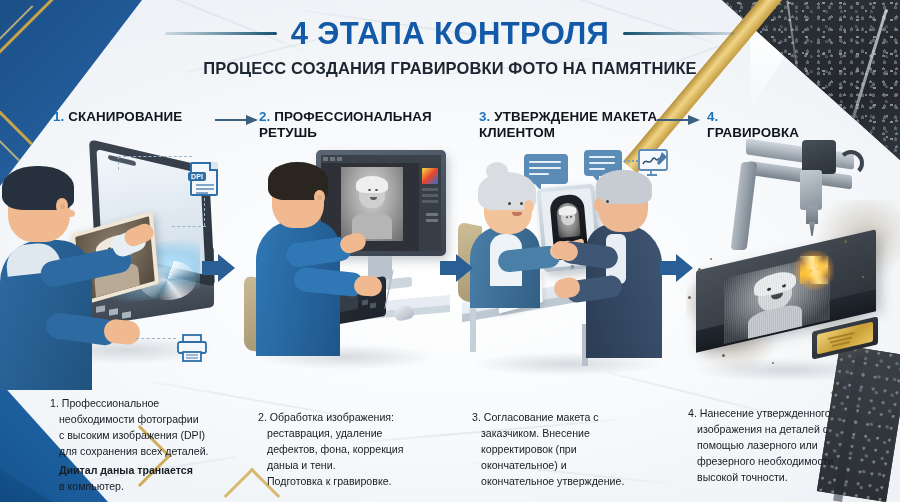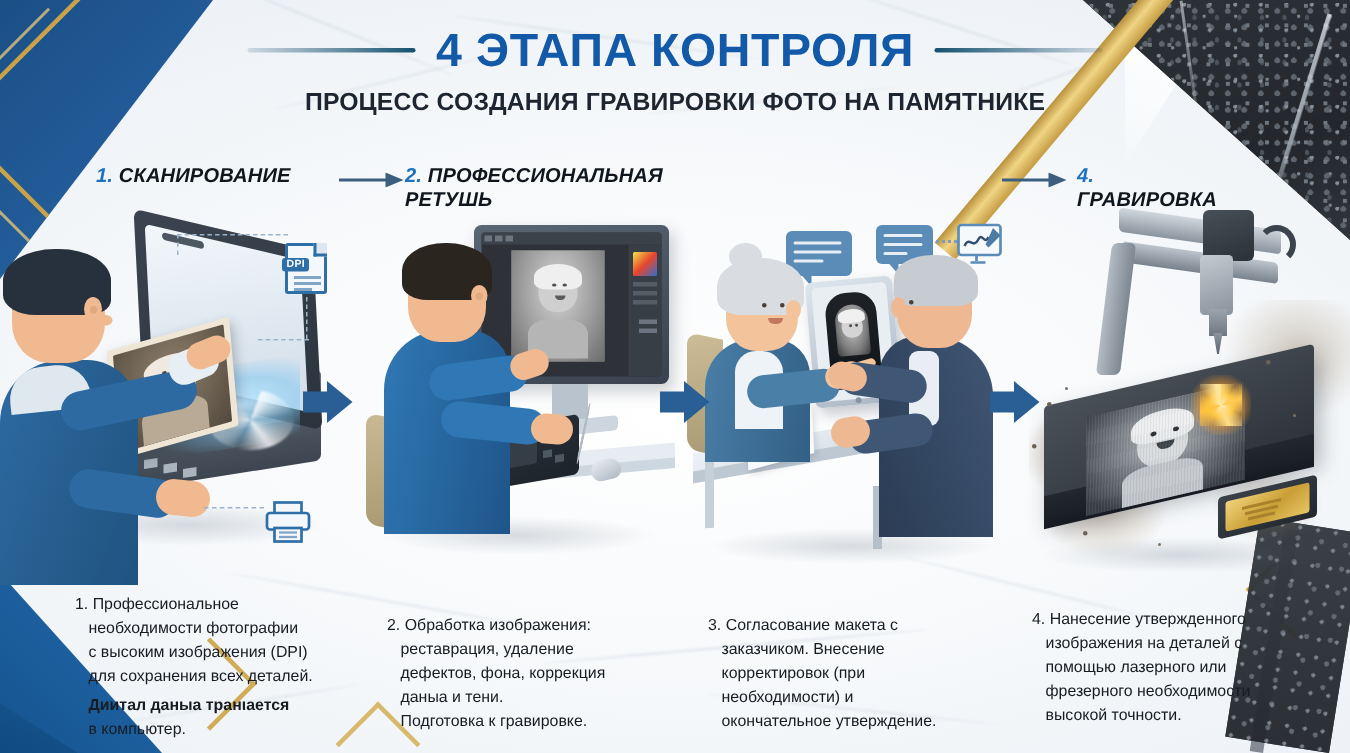--- a/index.html
+++ b/index.html
@@ -126,21 +126,21 @@
   h1 {
     font-size:31px; letter-spacing:.4px; color:#1259a8;
     font-weight:bold; white-space:nowrap; line-height:1;
   }
   .subtitle {
     margin-top:10px; font-size:16.5px; color:#1d2630;
     letter-spacing:.1px; font-weight:bold;
   }
 
   
-  .steps { position:absolute; left:16px; top:104px; width:760px; height:44px;font-style:italic; }
+  .steps { position:absolute; left:5px; top:104px; width:760px; height:44px; }
   .step-head { position:absolute; font-size:13.4px; font-weight:bold; color:#10161d;
                line-height:1.22; letter-spacing:.1px; }
   .step-head .num { color:#1d72bd; }
   .sh1 { left:48px;  top:5px; }
   .sh2 { left:254px; top:5px; width:190px; }
   .sh3 { left:474px; top:5px; width:188px; }
   .sh4 { left:702px; top:5px; }
   .head-arrow { position:absolute; top:11px; width:44px; height:10px; }
   .head-arrow svg { display:block; }
   .ha1 { left:210px; }
@@ -258,20 +258,24 @@
     </div>
     <div class="head-arrow ha1">
       <svg width="44" height="10" viewBox="0 0 44 10">
           <path d="M0 5h33" stroke="#3c5f80" stroke-width="2" fill="none"></path>
           <path d="M31 0l12 5-12 5z" fill="#3c5f80"></path>
         </svg>
     </div>
     <div class="step-head sh2">
       <span class="num">2.</span>
       <span>ПРОФЕССИОНАЛЬНАЯ РЕТУШЬ</span>
+    </div>
+    <div class="step-head sh3">
+      <span class="num">3.</span>
+      <span>УТВЕРЖДЕНИЕ МАКЕТА КЛИЕНТОМ</span>
     </div>
     <div class="head-arrow ha2">
       <svg width="44" height="10" viewBox="0 0 44 10">
           <path d="M0 5h33" stroke="#3c5f80" stroke-width="2" fill="none"></path>
           <path d="M31 0l12 5-12 5z" fill="#3c5f80"></path>
         </svg>
     </div>
     <div class="step-head sh4">
       <span class="num">4.</span>
       <span>ГРАВИРОВКА</span>
@@ -671,21 +675,21 @@
       <p style="text-indent:0">реставрация, удаление</p>
       <p style="text-indent:0">дефектов, фона, коррекция</p>
       <p style="text-indent:0">даныа и тени.</p>
       <p style="text-indent:0">Подготовка к гравировке.</p>
     </div>
 
     <div class="cap cp3">
       <p>3. Согласование макета с</p>
       <p style="text-indent:0">заказчиком. Внесение</p>
       <p style="text-indent:0">корректировок (при</p>
-      <p style="text-indent:0">необходимости) и</p>
+      <p style="text-indent:0">окончательное) и</p>
       <p style="text-indent:0">окончательное утверждение.</p>
     </div>
 
     <div class="cap cp4">
       <p>4. Нанесение утвержденного</p>
       <p style="text-indent:0">изображения на деталей с</p>
       <p style="text-indent:0">помощью лазерного или</p>
       <p style="text-indent:0">фрезерного необходимости</p>
       <p style="text-indent:0">высокой точности.</p>
     </div>

